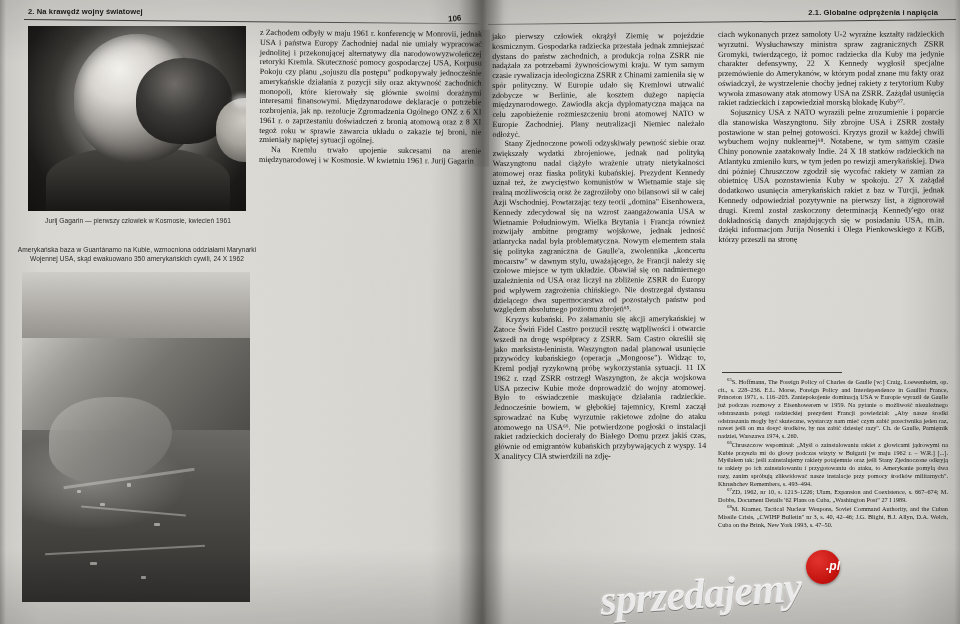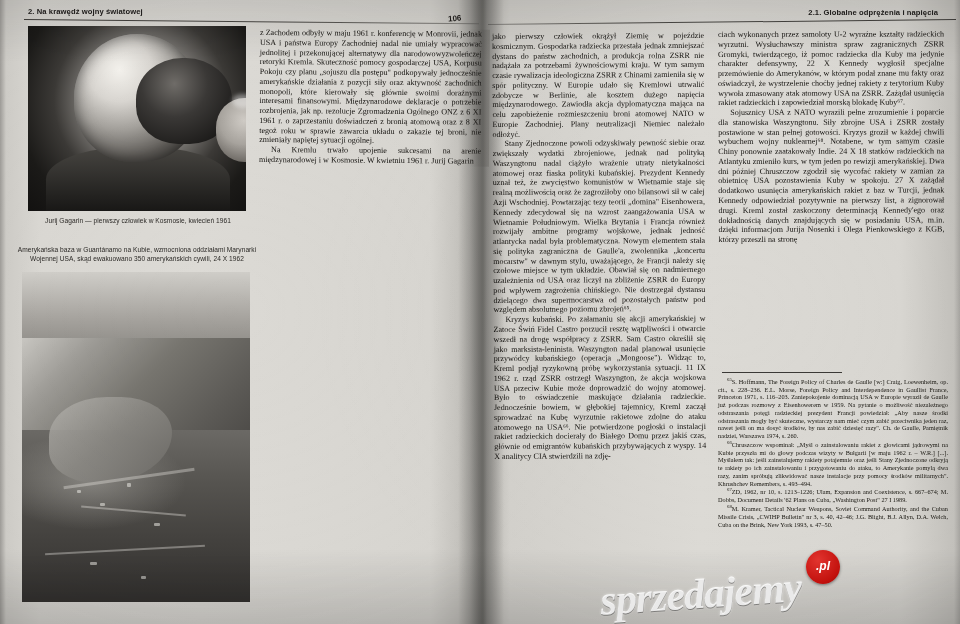--- a/index.html
+++ b/index.html
@@ -167,21 +167,21 @@
       0 0 3px rgba(255,255,255,.55);
     transform:rotate(-4deg);
     white-space:nowrap;
   }
   .wm-badge{
     position:absolute;left:206px;top:-2px;width:34px;height:34px;border-radius:50%;
     background:radial-gradient(circle at 36% 30%, #e2342f, #c2110d 70%, #8d0b08);
     box-shadow:0 1px 3px rgba(0,0,0,.45);
   }
   .wm-badge span{
-    position:absolute;left:0;top:9px;width:34px;text-align:center;
+    position:absolute;left:0;top:9px;width:34px;text-align:right;
     font-family:"Liberation Sans", sans-serif;
     font-size:12px;font-weight:bold;color:#fff;font-style:italic;
   }
   .gutter-shadow{
     position:absolute;left:458px;top:0;width:46px;height:624px;
     background:linear-gradient(to right, rgba(0,0,0,0) 0%, rgba(0,0,0,.30) 45%, rgba(0,0,0,.34) 55%, rgba(0,0,0,0) 100%);
     pointer-events:none;
   }
 </style>
 </head>

